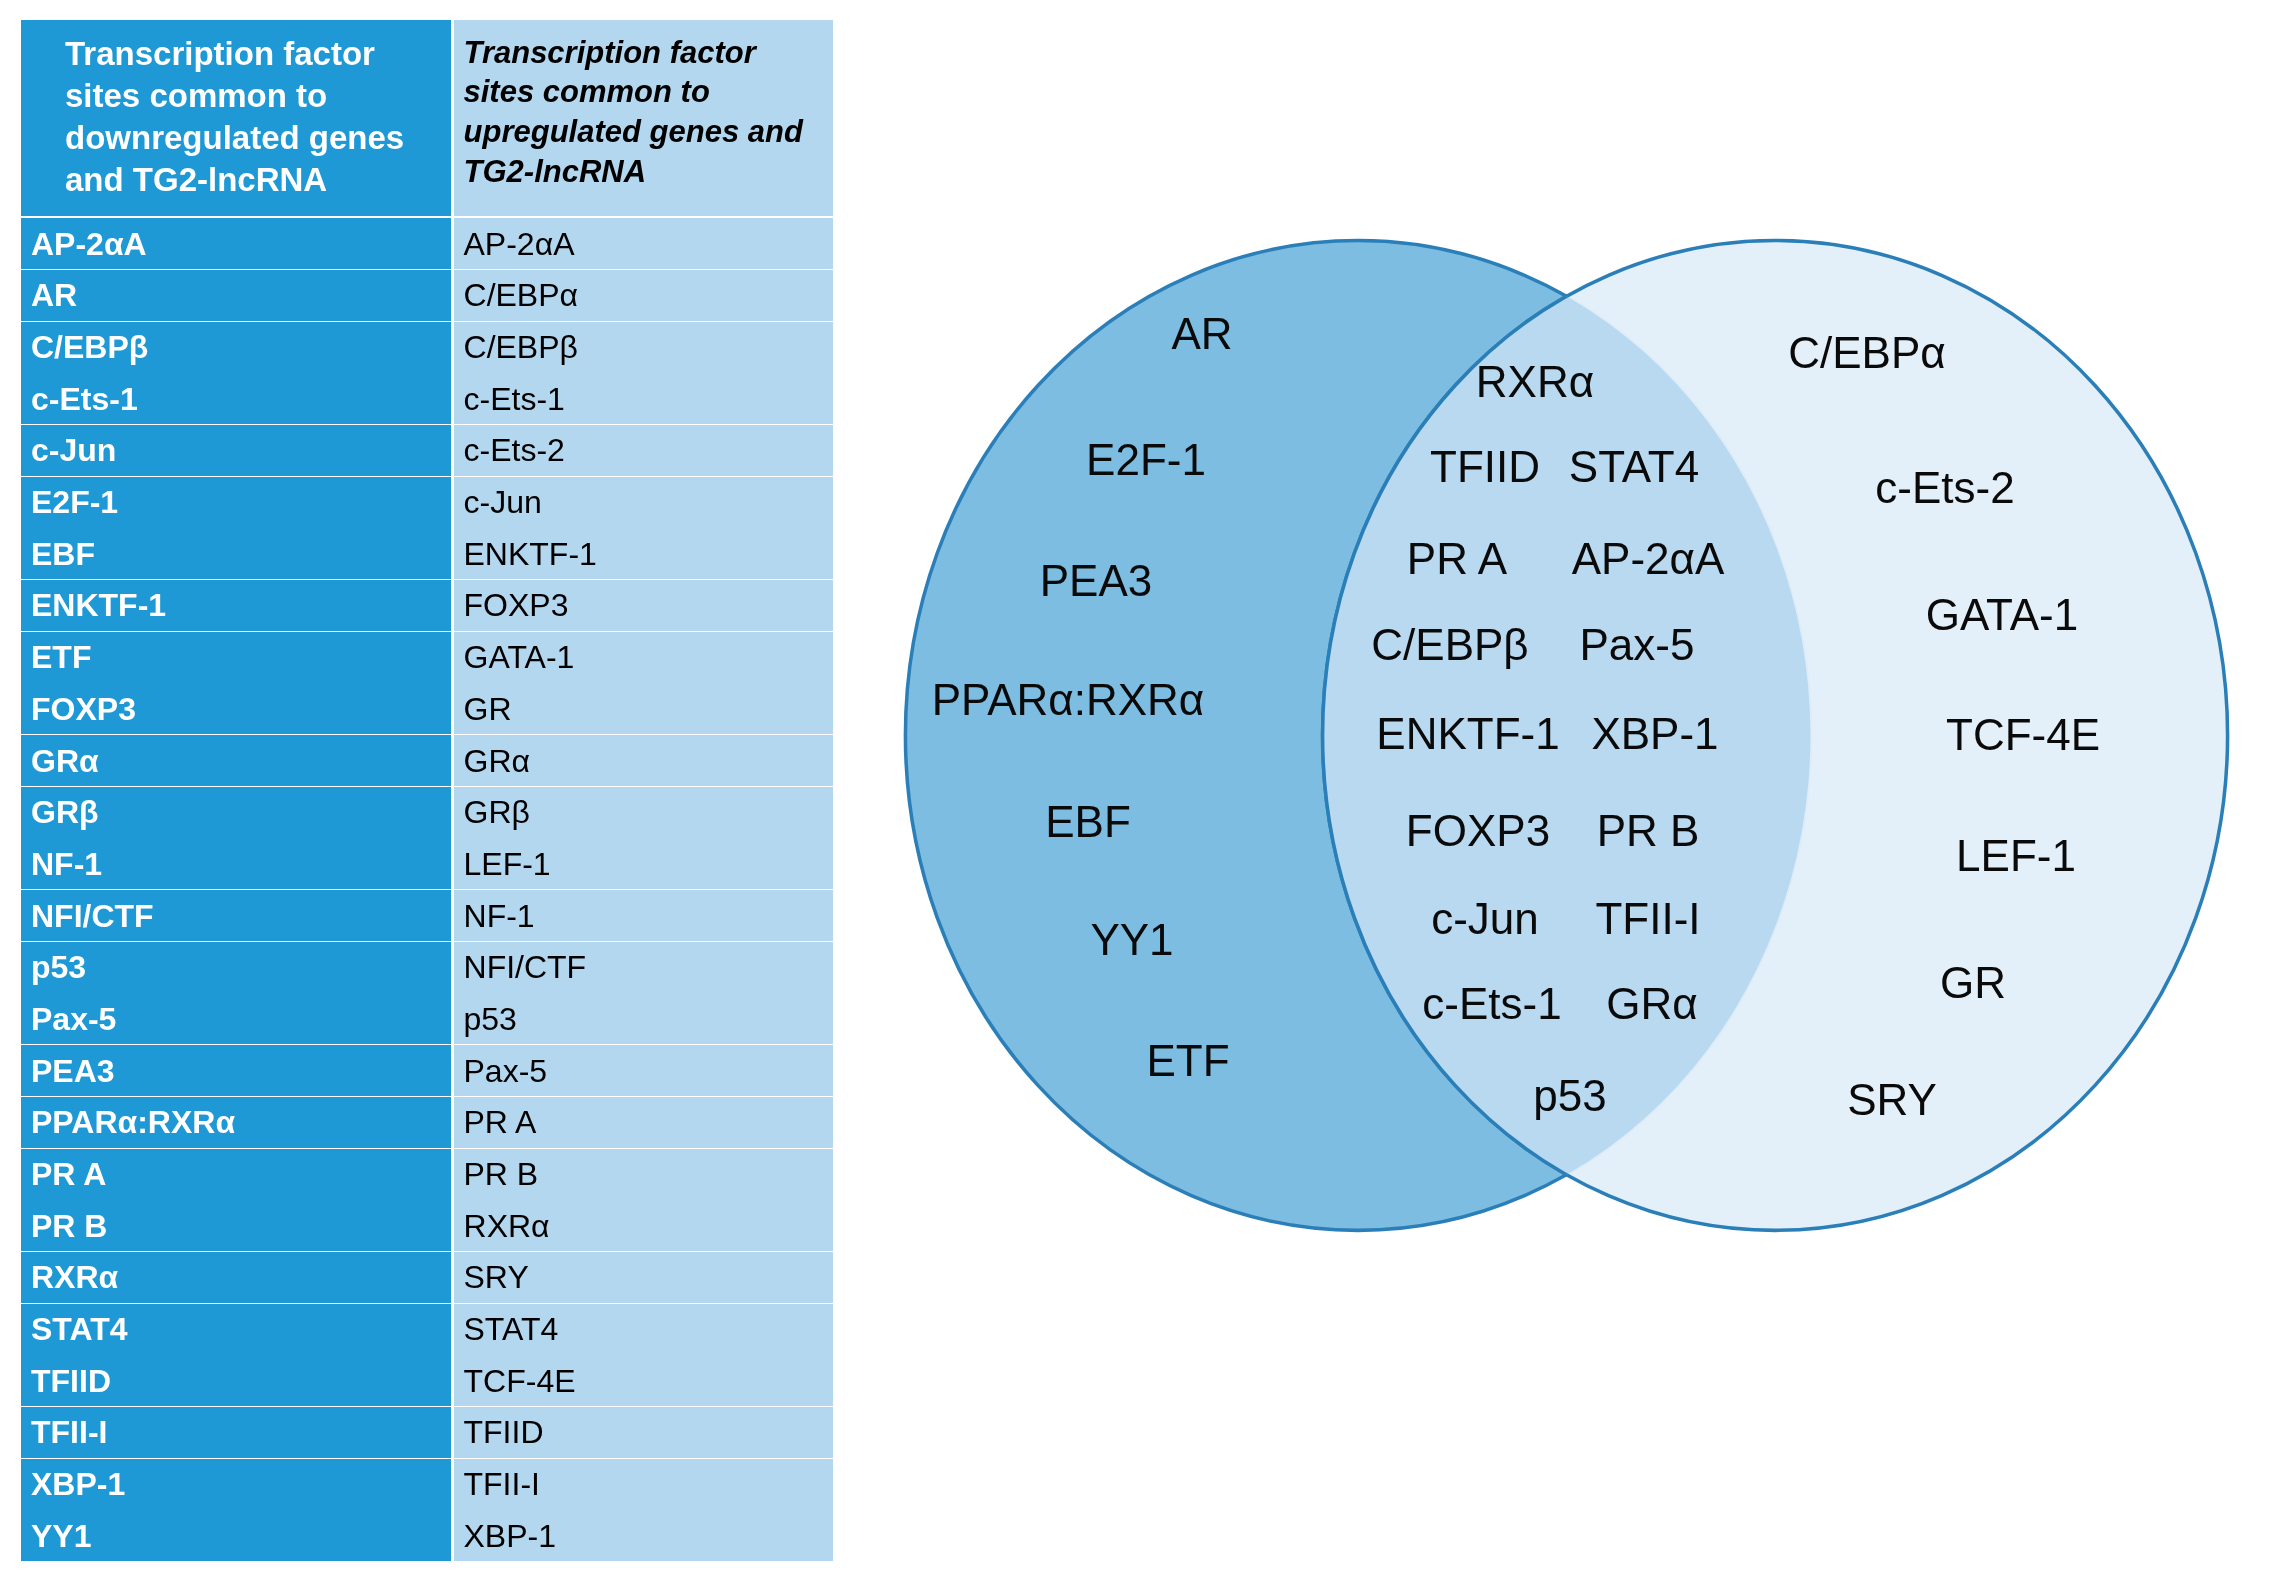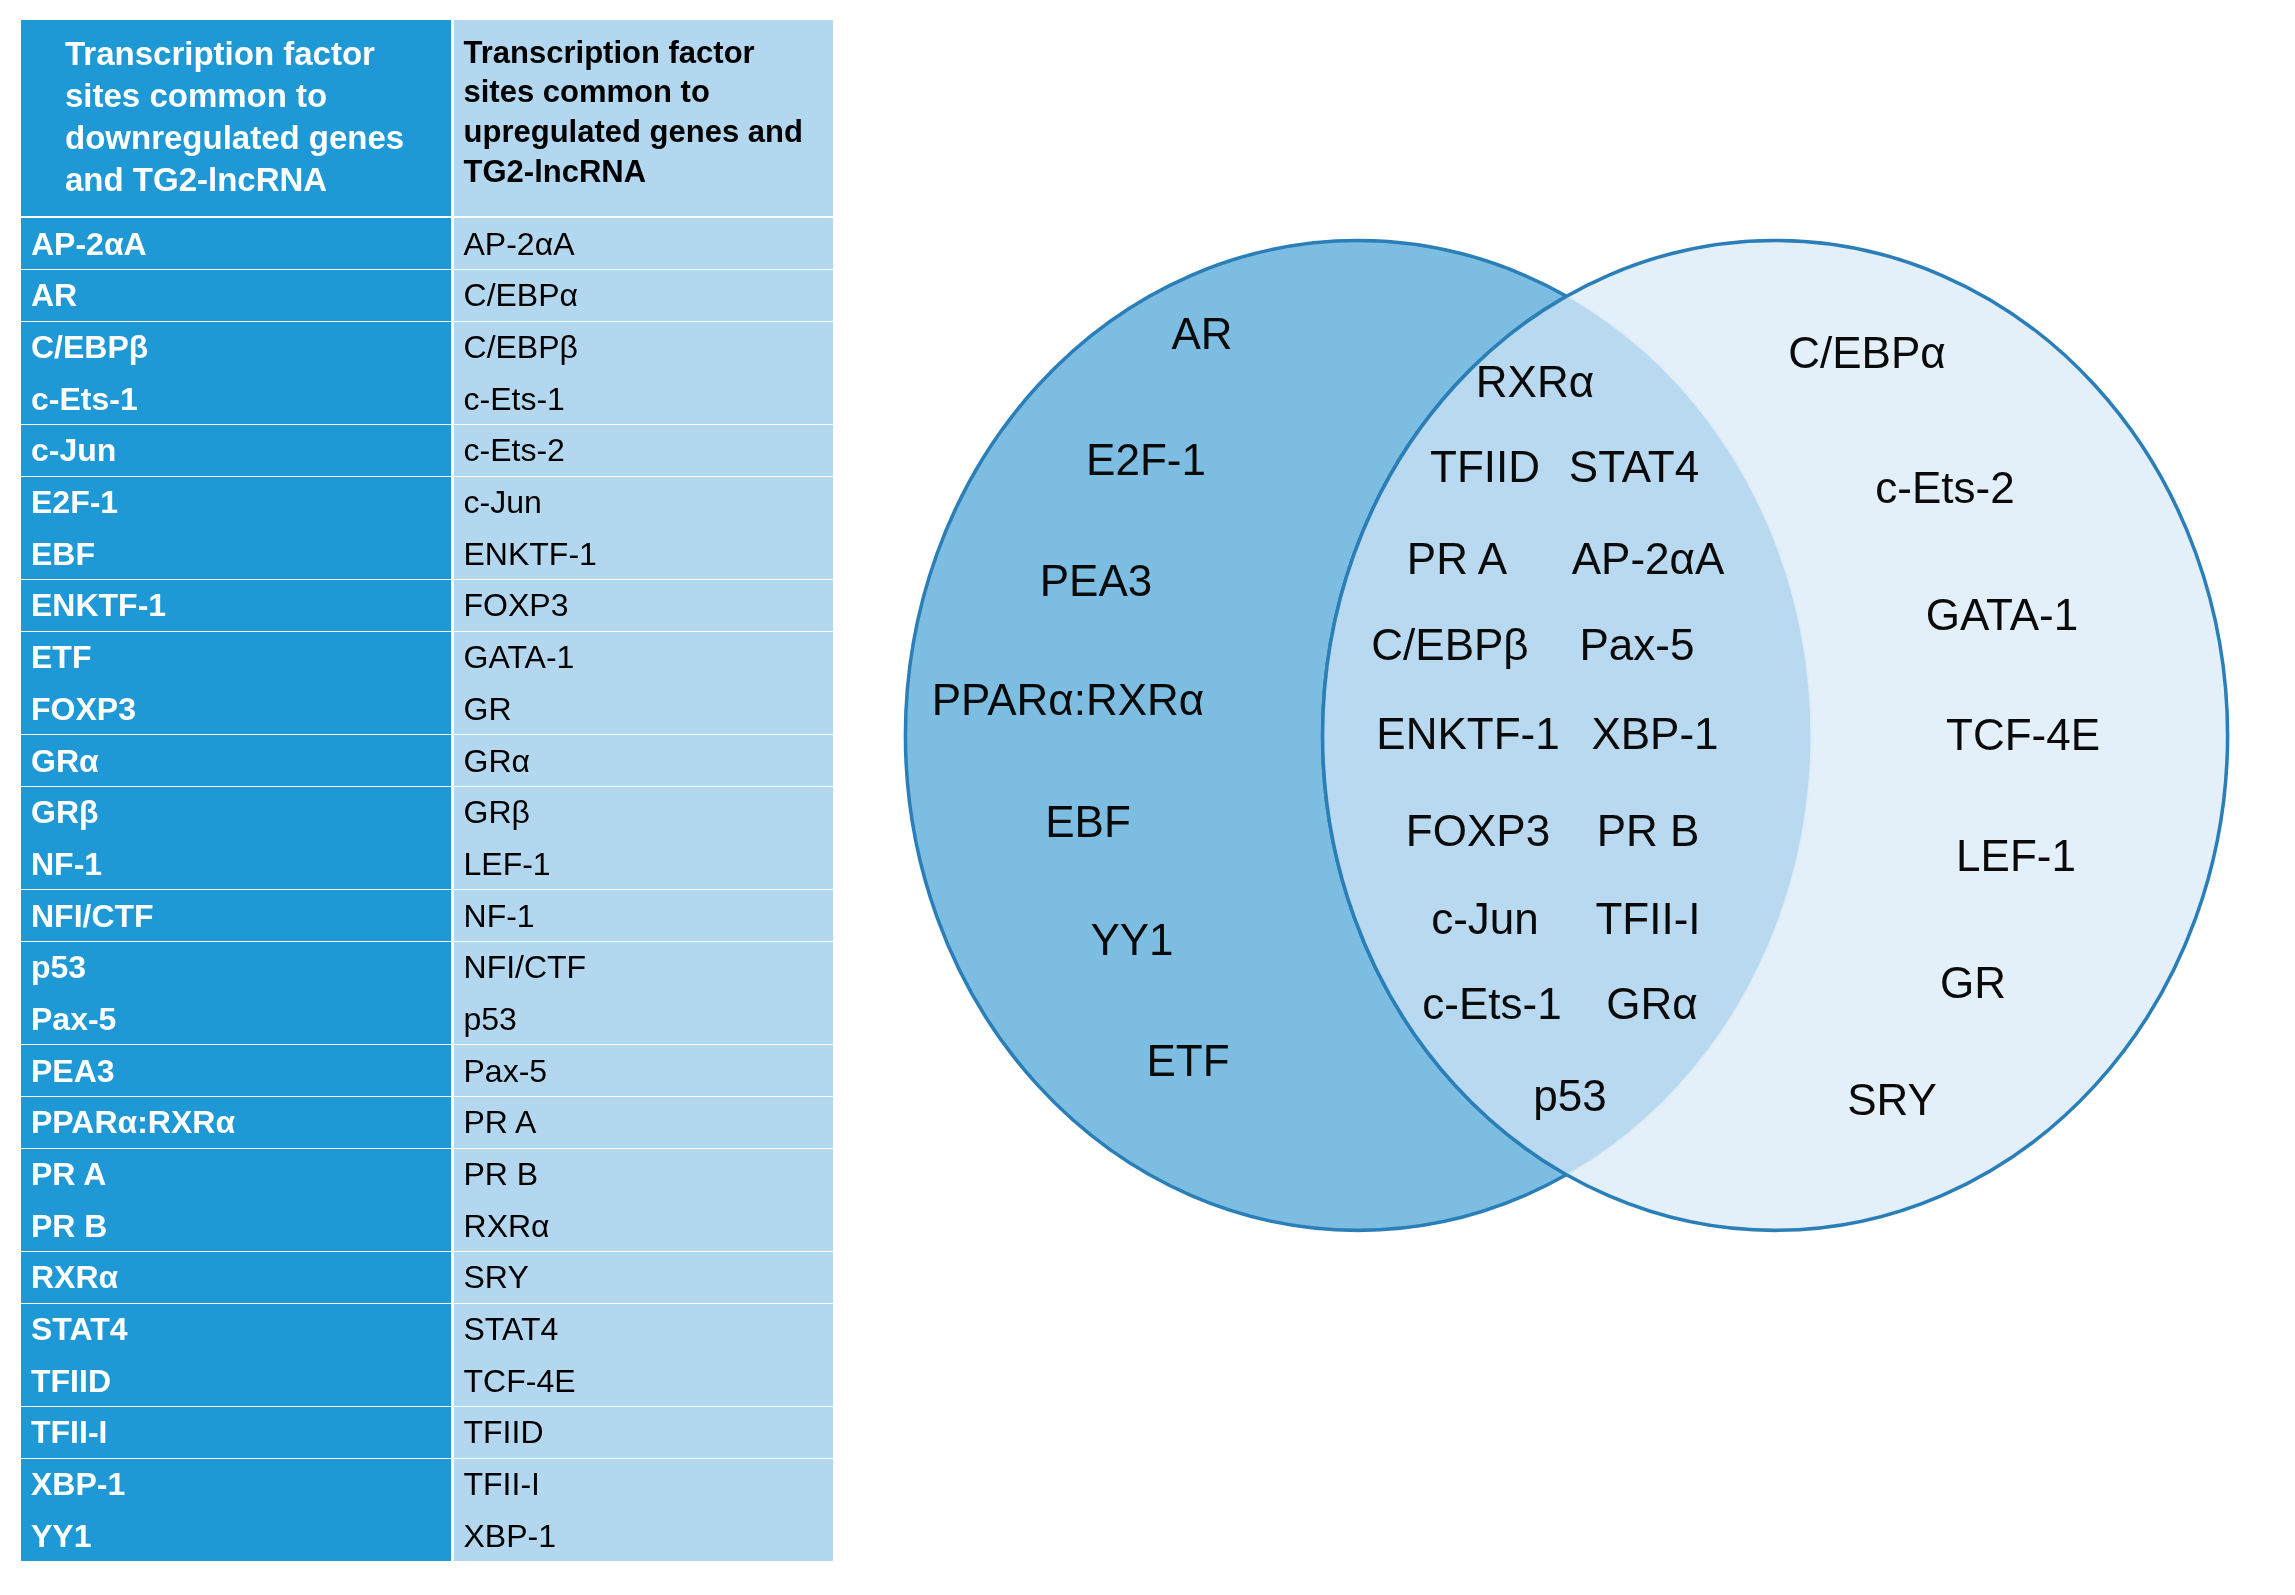--- a/index.html
+++ b/index.html
@@ -42,20 +42,21 @@
   .tf-col.left .tf-header {
     background: #1f99d5;
     color: #ffffff;
     font-size: 33px;
     padding-left: 44px;
   }
   .tf-col.right .tf-header {
     background: #b3d7ef;
     color: #000000;
     font-size: 31px;
+    font-style: italic;
   }
 
   .tf-cell {
     box-sizing: border-box;
     height: 51px;
     padding-left: 10px;
     display: flex;
     align-items: center;
     font-size: 32px;
     line-height: 1;

